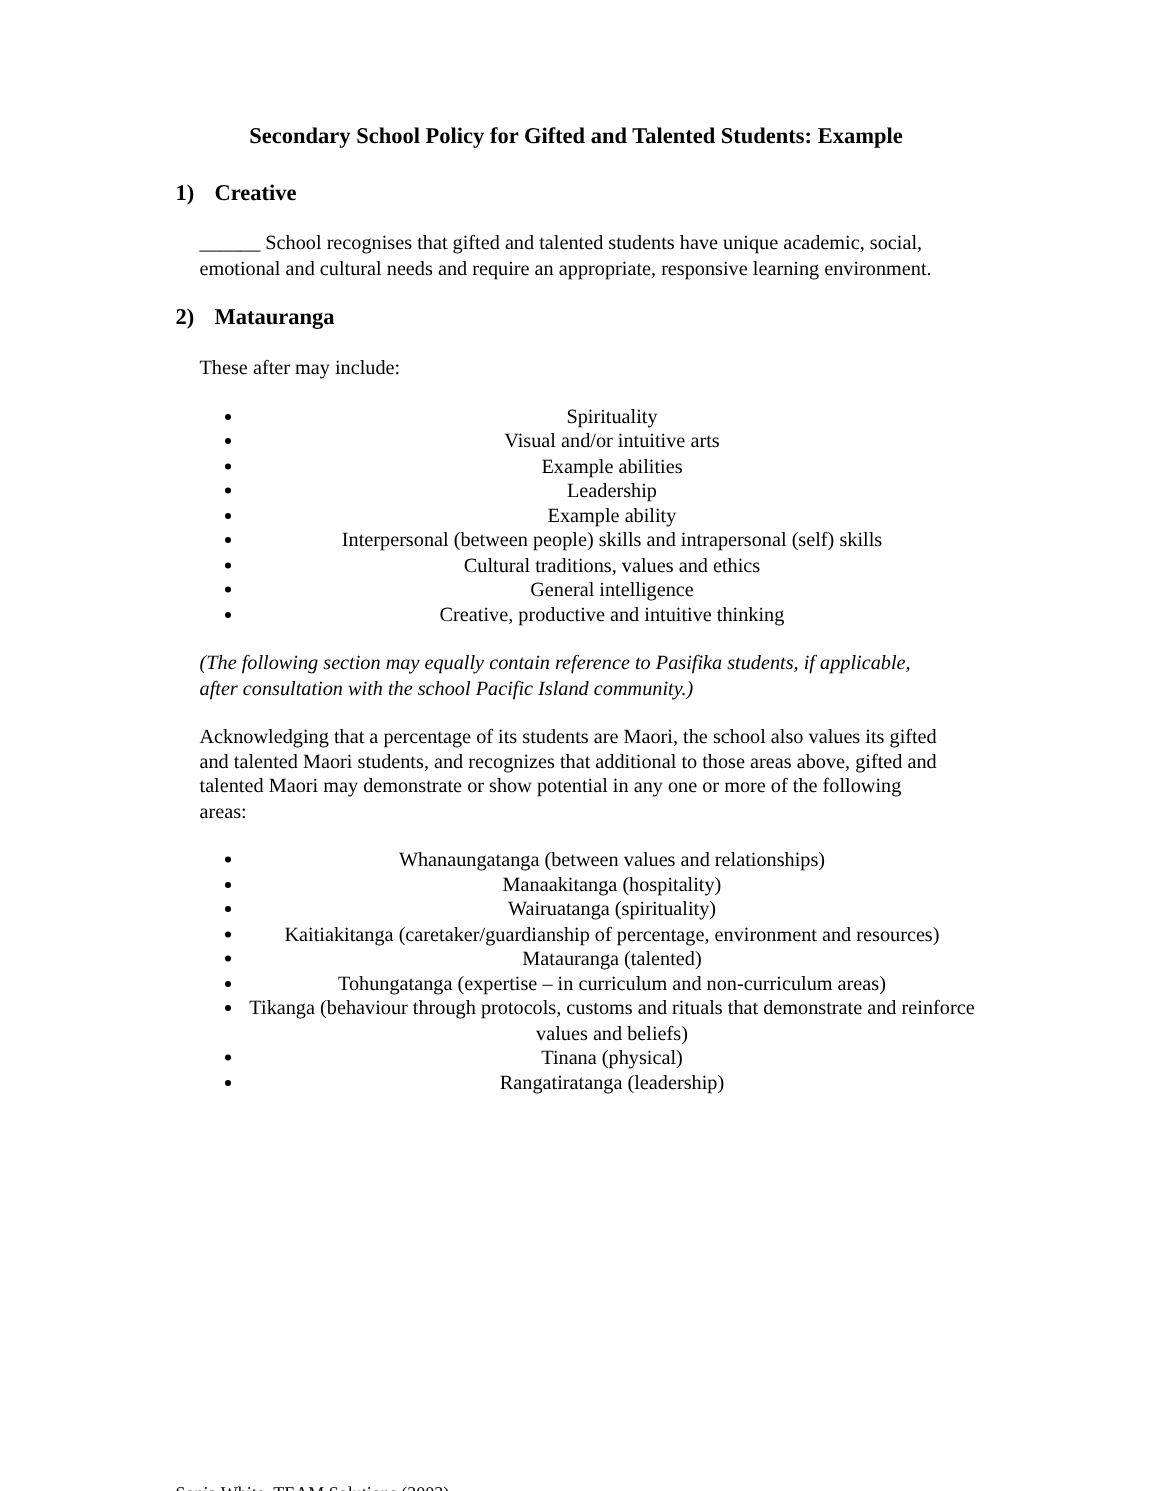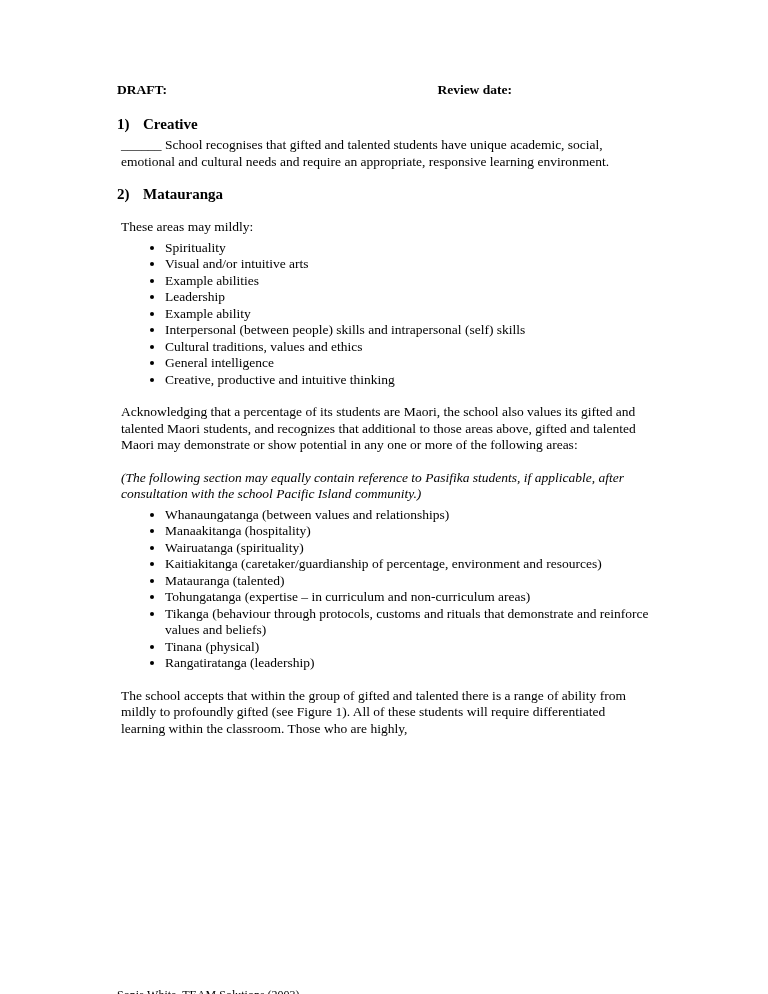--- a/index.html
+++ b/index.html
@@ -46,95 +46,92 @@
     font-size: 15px;
     font-weight: bold;
     margin: 15px 0 3px 0;
     line-height: 18px;
   }
   .sec-heading .sec-num {
     display: inline-block;
     width: 26px;
   }
   p.para {
-    margin: 4px;
+    margin: 16px;
   }
   p.gap-above {
     margin-top: 16px;
   }
   .italic-note {
     font-style: italic;
   }
   ul.bullets {
     margin: 0;
     padding: 0 0 0 48px;
     list-style-type: disc;
   }
   ul.bullets li {
     margin: 0;
     padding: 0;
+    text-align: center;
   }
   .footer {
     position: absolute;
     left: 117px;
     top: 988px;
     width: 534px;
     display: flex;
     justify-content: center;
     font-size: 12px;
     font-family: "Liberation Serif", serif;
     flex-direction: column;
   }
 </style>
 </head>
 <body>
 
 <div class="page">
   <div class="content">
 
+    <h1 class="doc-title">Secondary School Policy for Gifted and Talented Students: Example</h1>
 
-    <div class="draft-row">
-      <span>DRAFT:</span>
-      <span class="review-label">Review date:</span>
-    </div>
 
     <h2 class="sec-heading"><span class="sec-num">1)</span><span>Creative</span></h2>
     <p class="para">______ School recognises that gifted and talented students have unique academic, social, emotional and cultural needs and require an appropriate, responsive learning environment.</p>
 
     <h2 class="sec-heading"><span class="sec-num">2)</span><span>Matauranga</span></h2>
 
-    <p class="para gap-above">These areas may mildly:</p>
+    <p class="para gap-above">These after may include:</p>
     <ul class="bullets">
         <li>Spirituality</li>
         <li>Visual and/or intuitive arts</li>
         <li>Example abilities</li>
         <li>Leadership</li>
         <li>Example ability</li>
         <li>Interpersonal (between people) skills and intrapersonal (self) skills</li>
         <li>Cultural traditions, values and ethics</li>
         <li>General intelligence</li>
         <li>Creative, productive and intuitive thinking</li>
       </ul>
 
+    <p class="para gap-above italic-note">(The following section may equally contain reference to Pasifika students, if applicable, after consultation with the school Pacific Island community.)</p>
+
     <p class="para gap-above">Acknowledging that a percentage of its students are Maori, the school also values its gifted and talented Maori students, and recognizes that additional to those areas above, gifted and talented Maori may demonstrate or show potential in any one or more of the following areas:</p>
-
-    <p class="para gap-above italic-note">(The following section may equally contain reference to Pasifika students, if applicable, after consultation with the school Pacific Island community.)</p>
     <ul class="bullets">
         <li>Whanaungatanga (between values and relationships)</li>
         <li>Manaakitanga (hospitality)</li>
         <li>Wairuatanga (spirituality)</li>
         <li>Kaitiakitanga (caretaker/guardianship of percentage, environment and resources)</li>
         <li>Matauranga (talented)</li>
         <li>Tohungatanga (expertise – in curriculum and non-curriculum areas)</li>
         <li>Tikanga (behaviour through protocols, customs and rituals that demonstrate and reinforce values and beliefs)</li>
         <li>Tinana (physical)</li>
         <li>Rangatiratanga (leadership)</li>
       </ul>
 
-    <p class="para gap-above">The school accepts that within the group of gifted and talented there is a range of ability from mildly to profoundly gifted (see Figure 1).  All of these students will require differentiated learning within the classroom. Those who are highly,</p>
 
   </div>
 
   <div class="footer">
     <span>Sonia White, TEAM Solutions (2003)</span>
     <span>1</span>
   </div>
 </div>
 
 </body></html>

